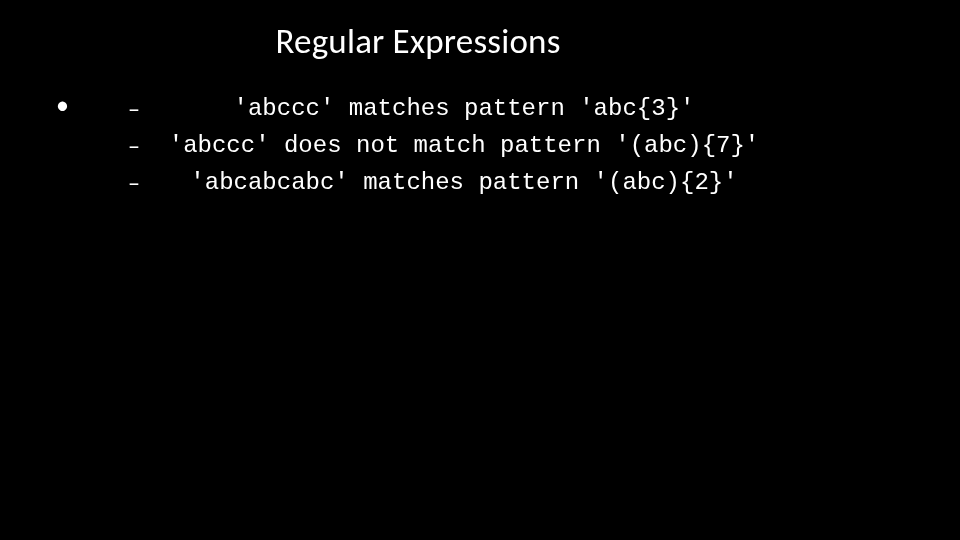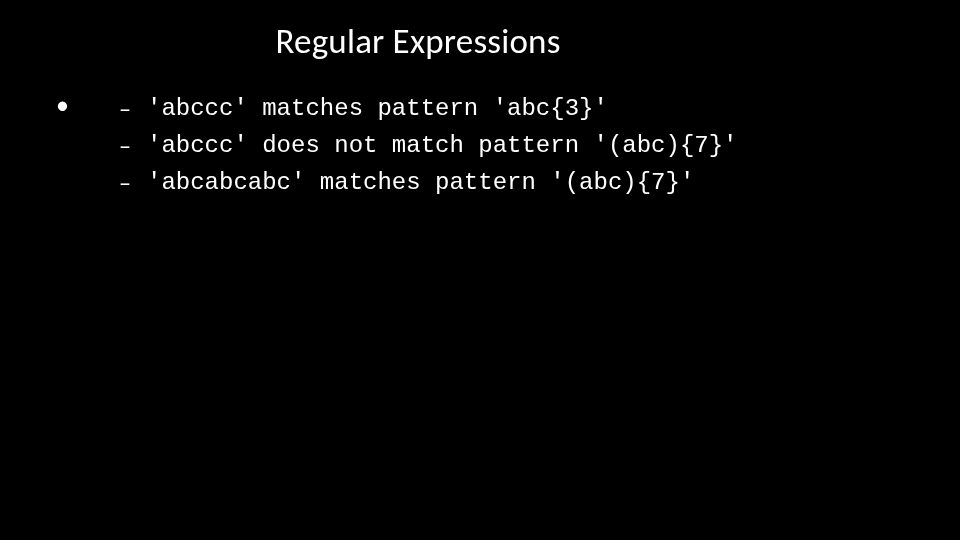--- a/index.html
+++ b/index.html
@@ -39,22 +39,23 @@
   }
   ul.level1 > li::before {
     content: "•";
     position: absolute;
     left: 0;
     top: 0;
     font-size: 26px;
   }
   ul.level2 {
     list-style: none;
-    margin: 7px;
+    margin: 16px;
     padding: 0 0 0 28px;
+    text-align: center;
   }
   ul.level2 > li {
     position: relative;
     padding-left: 28px;
     font-family: "Courier New", Courier, monospace;
     font-size: 24px;
     line-height: 1.55;
   }
   ul.level2 > li::before {
     content: "–";
@@ -68,17 +69,17 @@
 </head>
 <body>
 
 <div class="slide">
   <h1 class="title">Regular Expressions</h1>
   <ul class="level1">
     <li>
       <ul class="level2">
         <li>'abccc' matches pattern 'abc{3}'</li>
         <li>'abccc' does not match pattern '(abc){7}'</li>
-        <li>'abcabcabc' matches pattern '(abc){7}'</li>
+        <li>'abcabcabc' matches pattern '(abc){2}'</li>
       </ul>
     </li>
   </ul>
 </div>
 
 </body></html>

